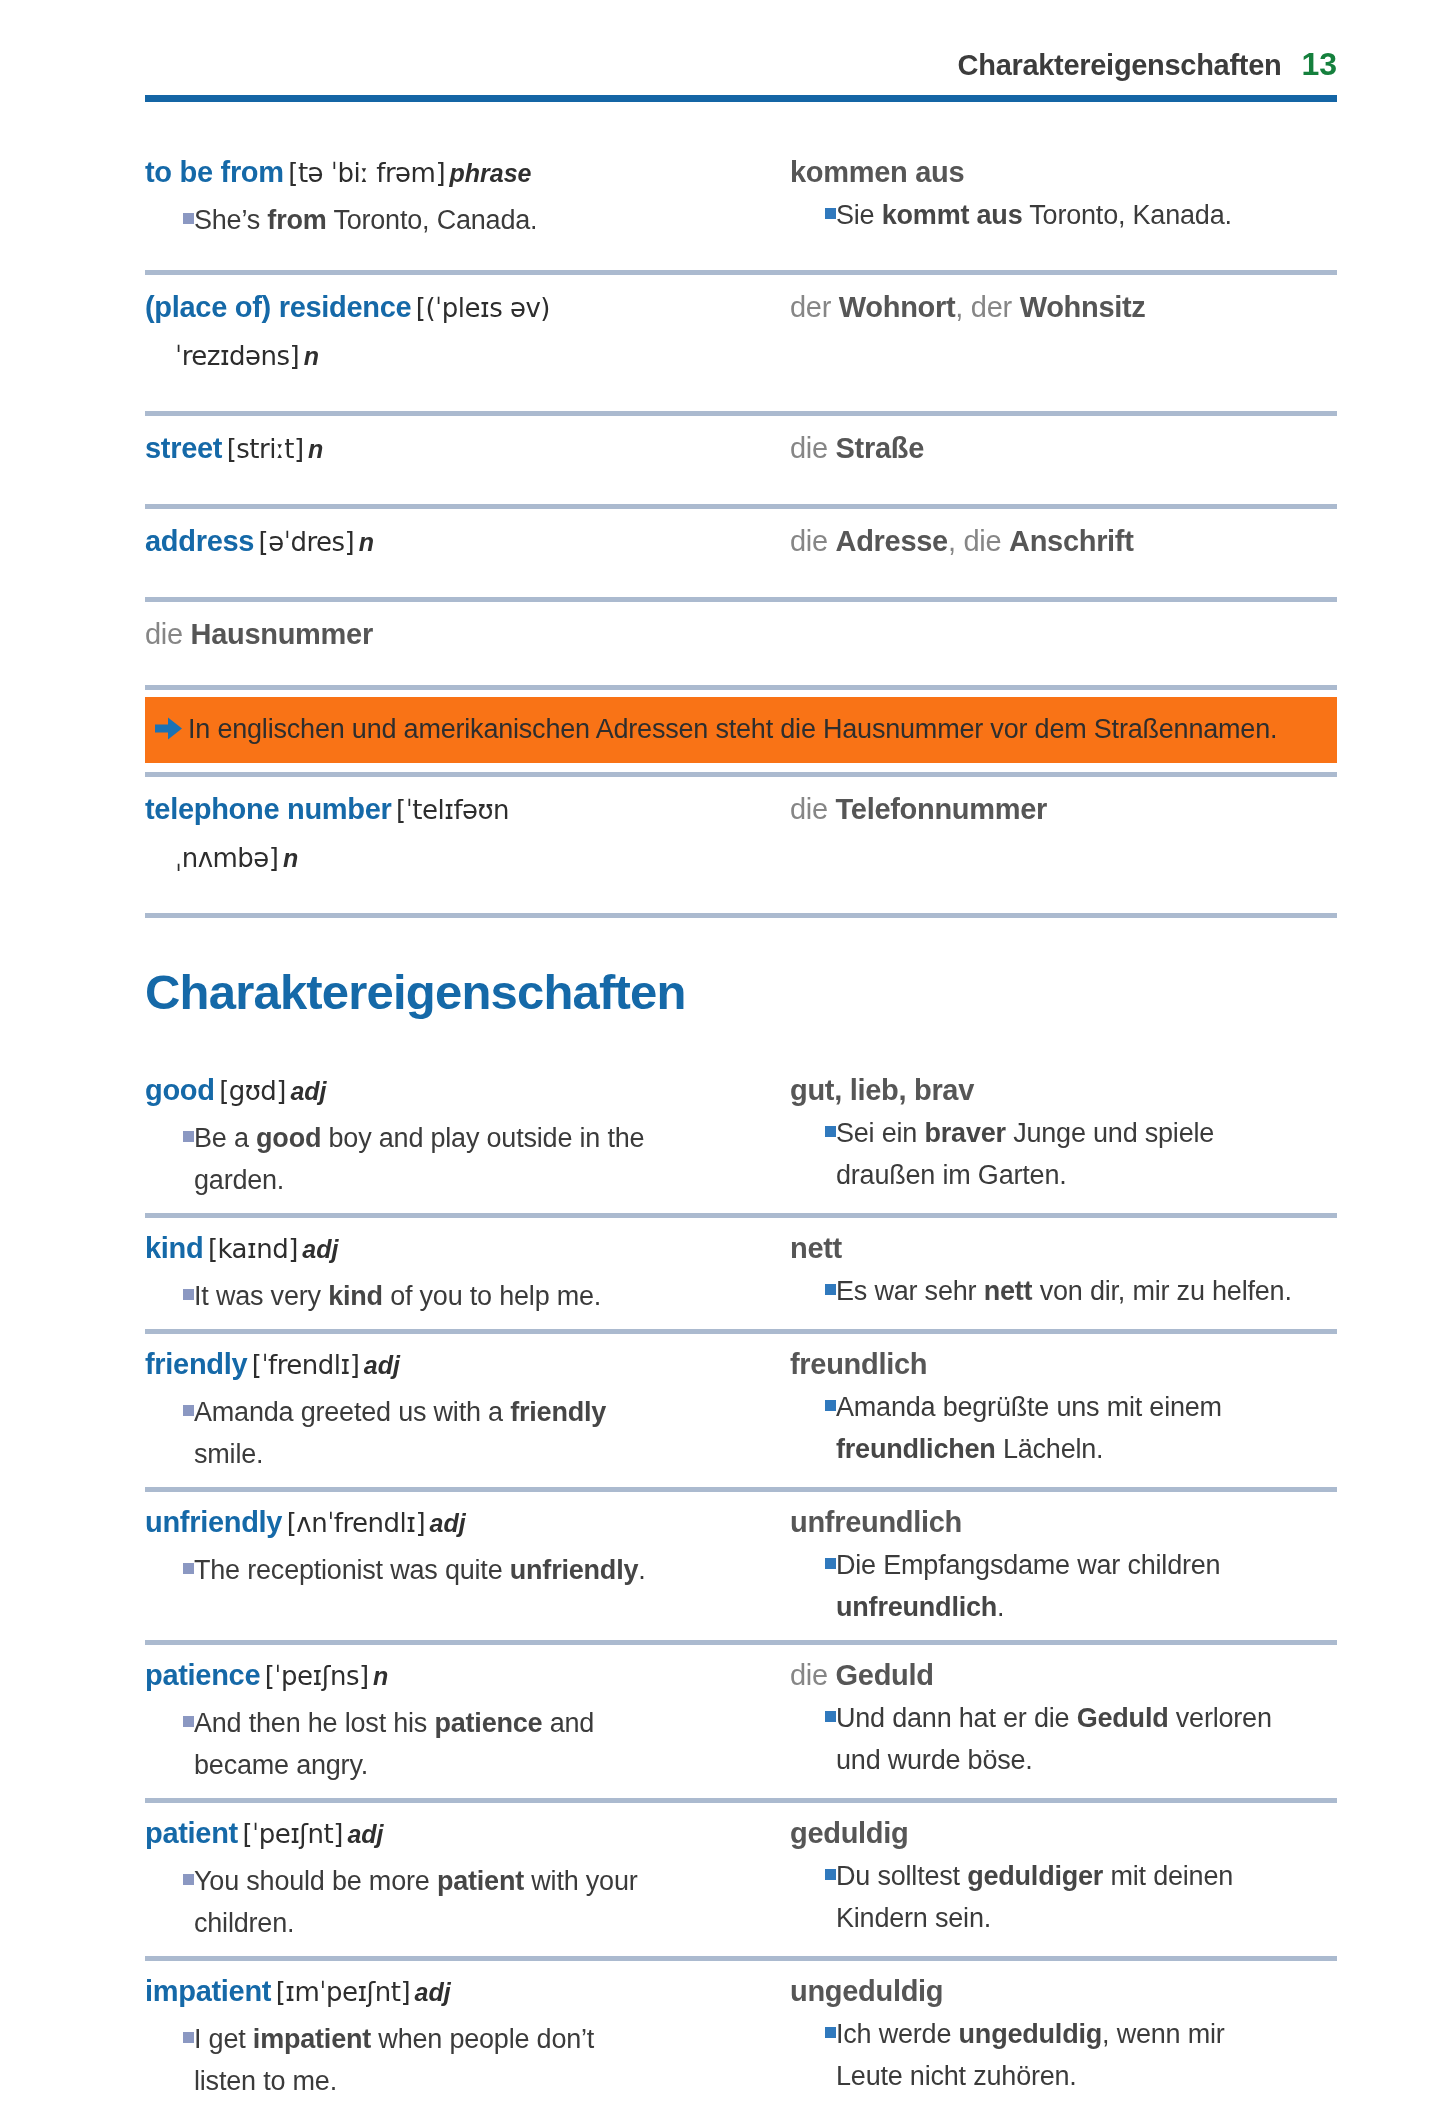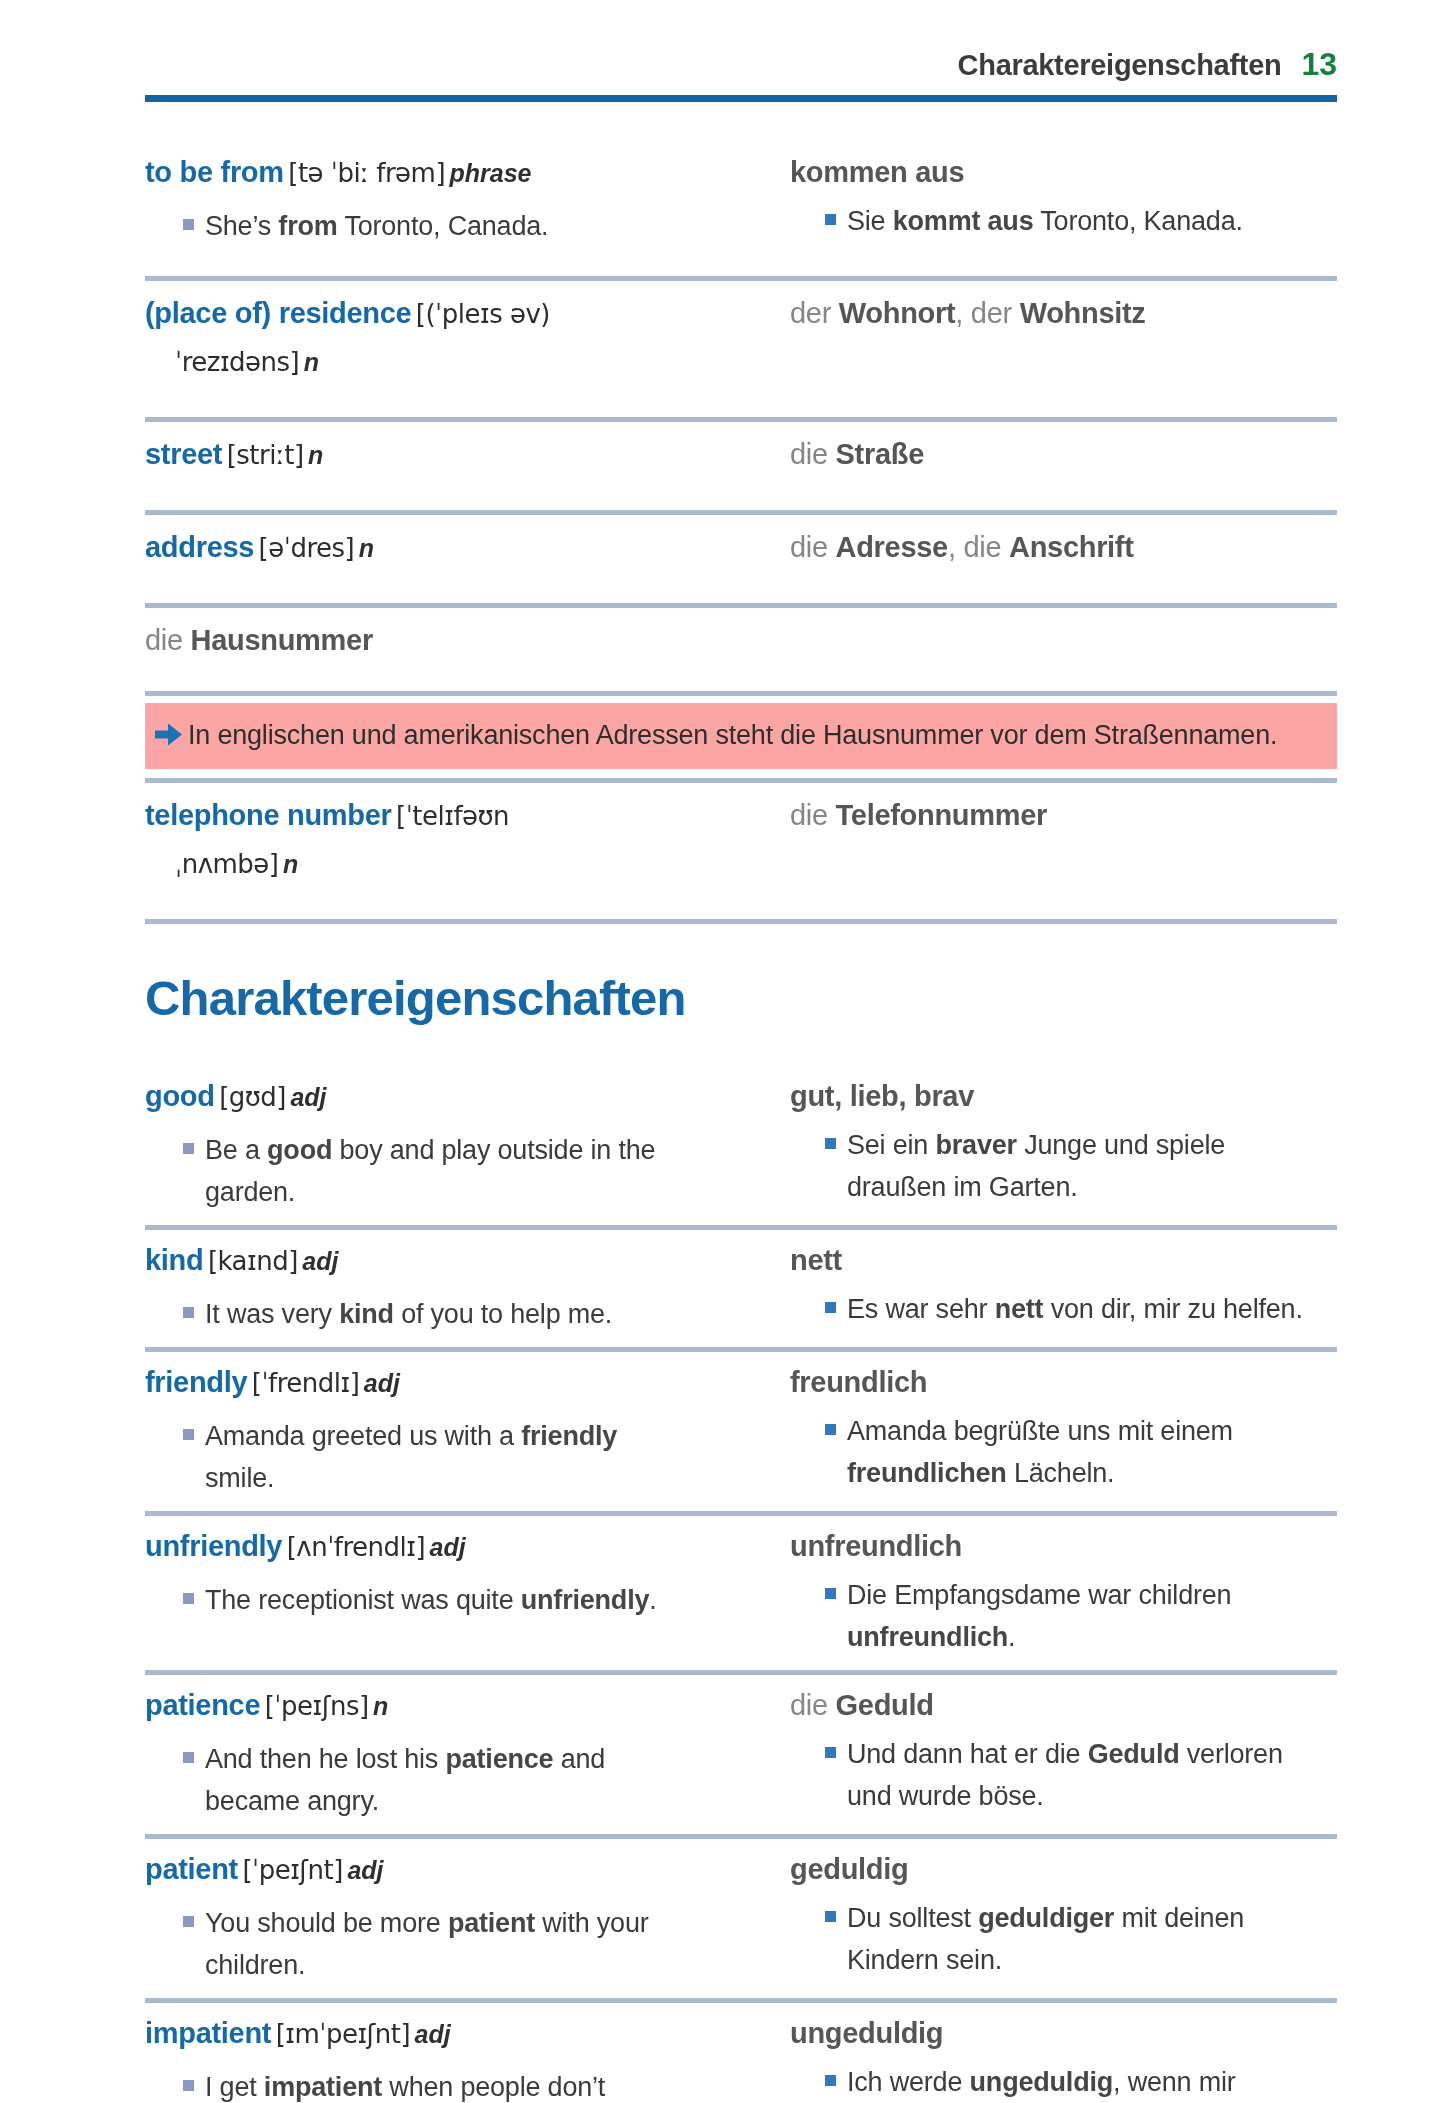--- a/index.html
+++ b/index.html
@@ -28,34 +28,34 @@
   .hw-line,.hw-cont{margin:0;padding-left:30px;text-indent:-30px;line-height:44px;max-width:600px;}
   .hw-cont{text-indent:0;}
   .hw{font-size:29px;font-weight:700;color:#1569a8;letter-spacing:-0.3px;}
   .pron{font-size:26px;font-weight:400;color:#2d2d2d;font-family:"DejaVu Sans",sans-serif;letter-spacing:-0.5px;}
   .pos{font-size:25px;font-weight:700;font-style:italic;color:#2f2f2f;}
 
   .trans{margin:0;font-size:29px;line-height:44px;color:#565656;letter-spacing:-0.3px;}
   .trans .s-b{font-weight:700;color:#565656;}
   .trans .s-a{font-weight:400;color:#868686;}
 
-  .ex{display:flex;gap:11px;margin-left:38px;margin-top:6px;}
+  .ex{display:flex;margin-left:38px;margin-top:0;}
   .exr{margin-left:35px;}
   .bullet{flex:0 0 auto;width:11px;height:11px;margin-top:14px;}
   .bl{background:#8b98c2;}
   .br{background:#3079bd;}
   .ex-text{margin:0;font-size:27px;line-height:42px;color:#3b3b3b;letter-spacing:-0.2px;}
   .cl .ex-text{max-width:455px;}
   .cr .ex-text{max-width:460px;}
   .ex-text .s-b{font-weight:700;color:#464646;}
 
   
   .note-wrap{padding:7px 0 9px 0;border-bottom:5px solid #abbacf;}
   .note{
-    background:#fca5a5;display:flex;align-items:flex-start;
+    background:#f97316;display:flex;align-items:flex-start;
     padding:10px 18px 12px 10px;
   }
   .note .arrow{flex:0 0 33px;margin-top:10px;}
   .note-text{
     margin:0;font-size:27px;line-height:44px;color:#2e2e2e;
     text-align:justify;letter-spacing:-0.2px;flex:1;
   }
 
   
   .section-title{

